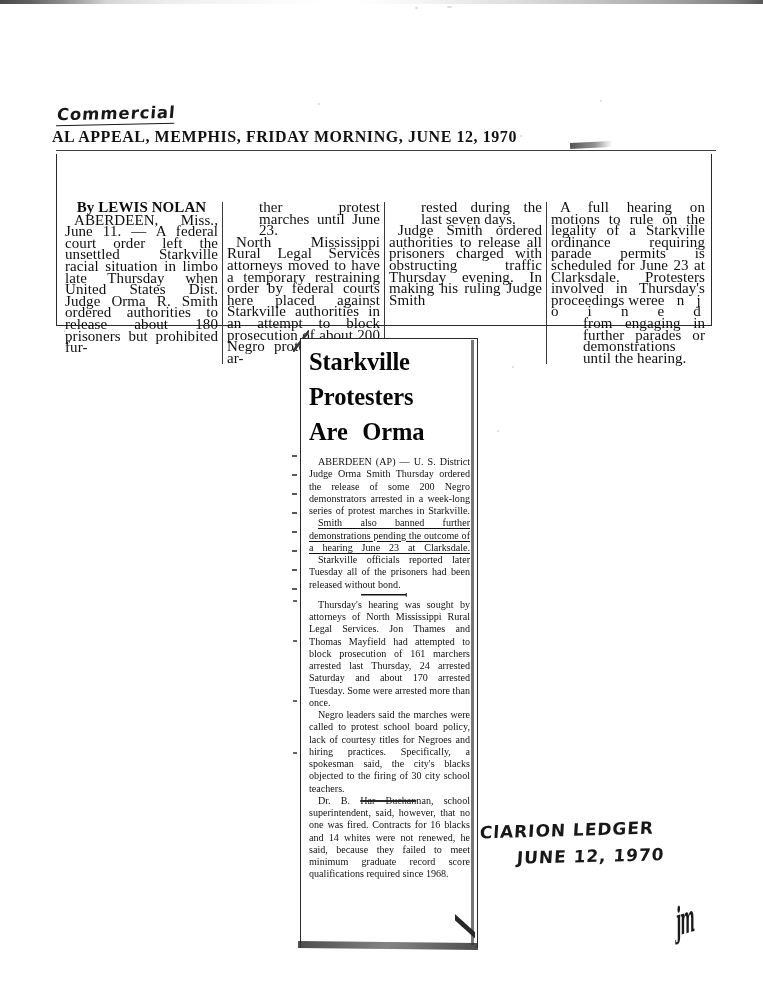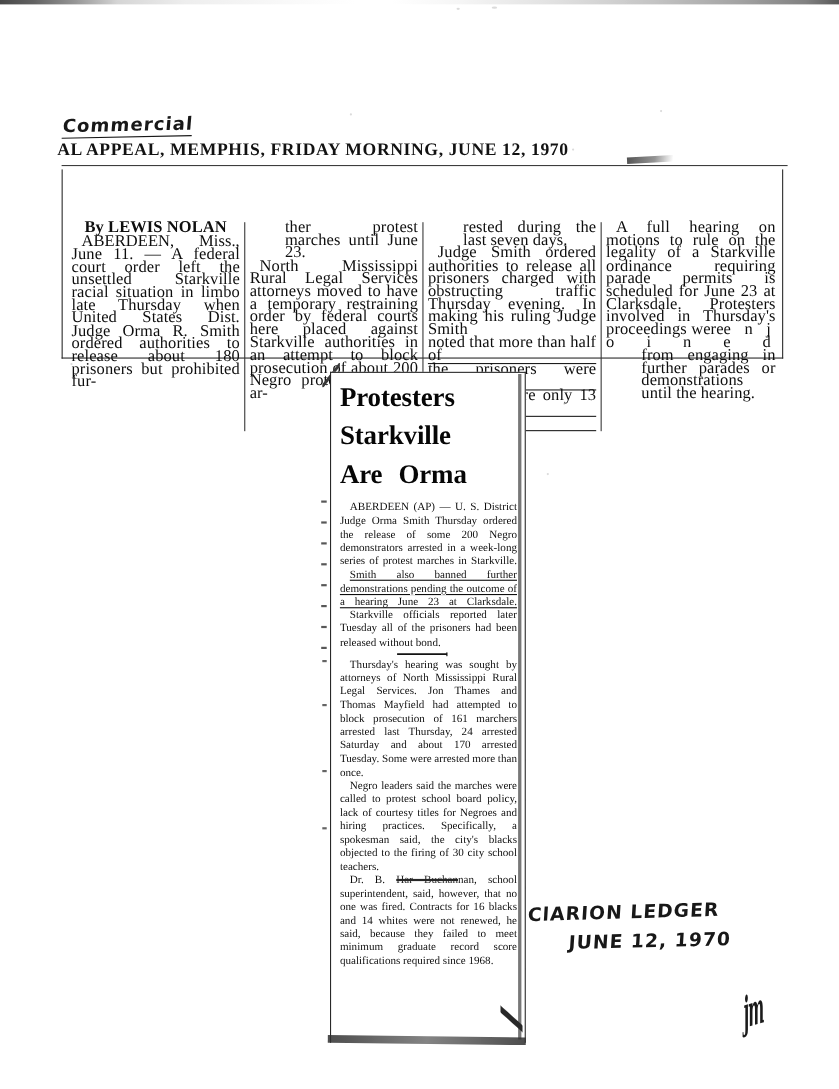--- a/index.html
+++ b/index.html
@@ -301,26 +301,20 @@
       </div>
 
       <div class="c1col">
         <p class="nojust">ther protest marches until June 23.</p>
         <p class="indent">North Mississippi Rural Legal Services attorneys moved to have a temporary restraining order by federal courts here placed against Starkville authorities in an attempt to block prosecution of about 200 Negro protest marchers ar-</p>
       </div>
 
       <div class="c1col">
         <p class="nojust">rested during the last seven days.</p>
         <p class="indent">Judge Smith ordered authorities to release all prisoners charged with obstructing traffic Thursday evening. In making his ruling Judge Smith</p>
-        <p style="text-align-last:justify;">
-          <span class="ul-line">noted that more than half of</span>
-          <span class="ul-line">the prisoners were juveniles</span>
-          <span class="ul-line">and many were only 13 years</span>
-          <span class="ul-line" style="text-align-last:left;">of age.</span>
-        </p>
       </div>
 
       <div class="c1col">
         <p class="indent">
           <span>A full hearing on motions to rule on the legality of a Starkville ordinance requiring parade permits is scheduled for June 23 at Clarksdale. Protesters involved in Thursday's proceedings were</span><span class="spaced">e n j o i n e d</span>
         </p>
         <p class="nojust">from engaging in further parades or demonstrations until the hearing.</p>
       </div>
 
     </div>
@@ -342,22 +336,22 @@
   <div class="tinytick" style="left:293px;top:640px;"></div>
   <div class="tinytick" style="left:293px;top:700px;"></div>
   <div class="tinytick" style="left:293px;top:752px;"></div>
   <div class="tinytick" style="left:474px;top:690px;"></div>
   <div class="tinytick" style="left:474px;top:726px;"></div>
   <div class="tinytick" style="left:474px;top:806px;"></div>
   <div class="tinytick" style="left:474px;top:880px;"></div>
 
   <div id="clip2">
 
+    <div class="clip2-head">Starkville</div>
     <div class="clip2-head">Protesters</div>
-    <div class="clip2-head">Starkville</div>
     <div class="clip2-head spread">Are  Orma</div>
 
     <div id="clip2-body">
 
       <p class="indent">ABERDEEN (AP) — U. S. District Judge Orma Smith Thursday ordered the release of some 200 Negro demonstrators arrested in a week-long series of protest marches in Starkville.</p>
 
       <p class="indent" style="text-decoration:underline; text-decoration-thickness:1px; text-underline-offset:1.5px;">Smith also banned further demonstrations pending the outcome of a hearing June 23 at Clarksdale.</p>
 
       <p class="indent lastleft">Starkville officials reported later Tuesday all of the prisoners had been released without bond.</p>
 

